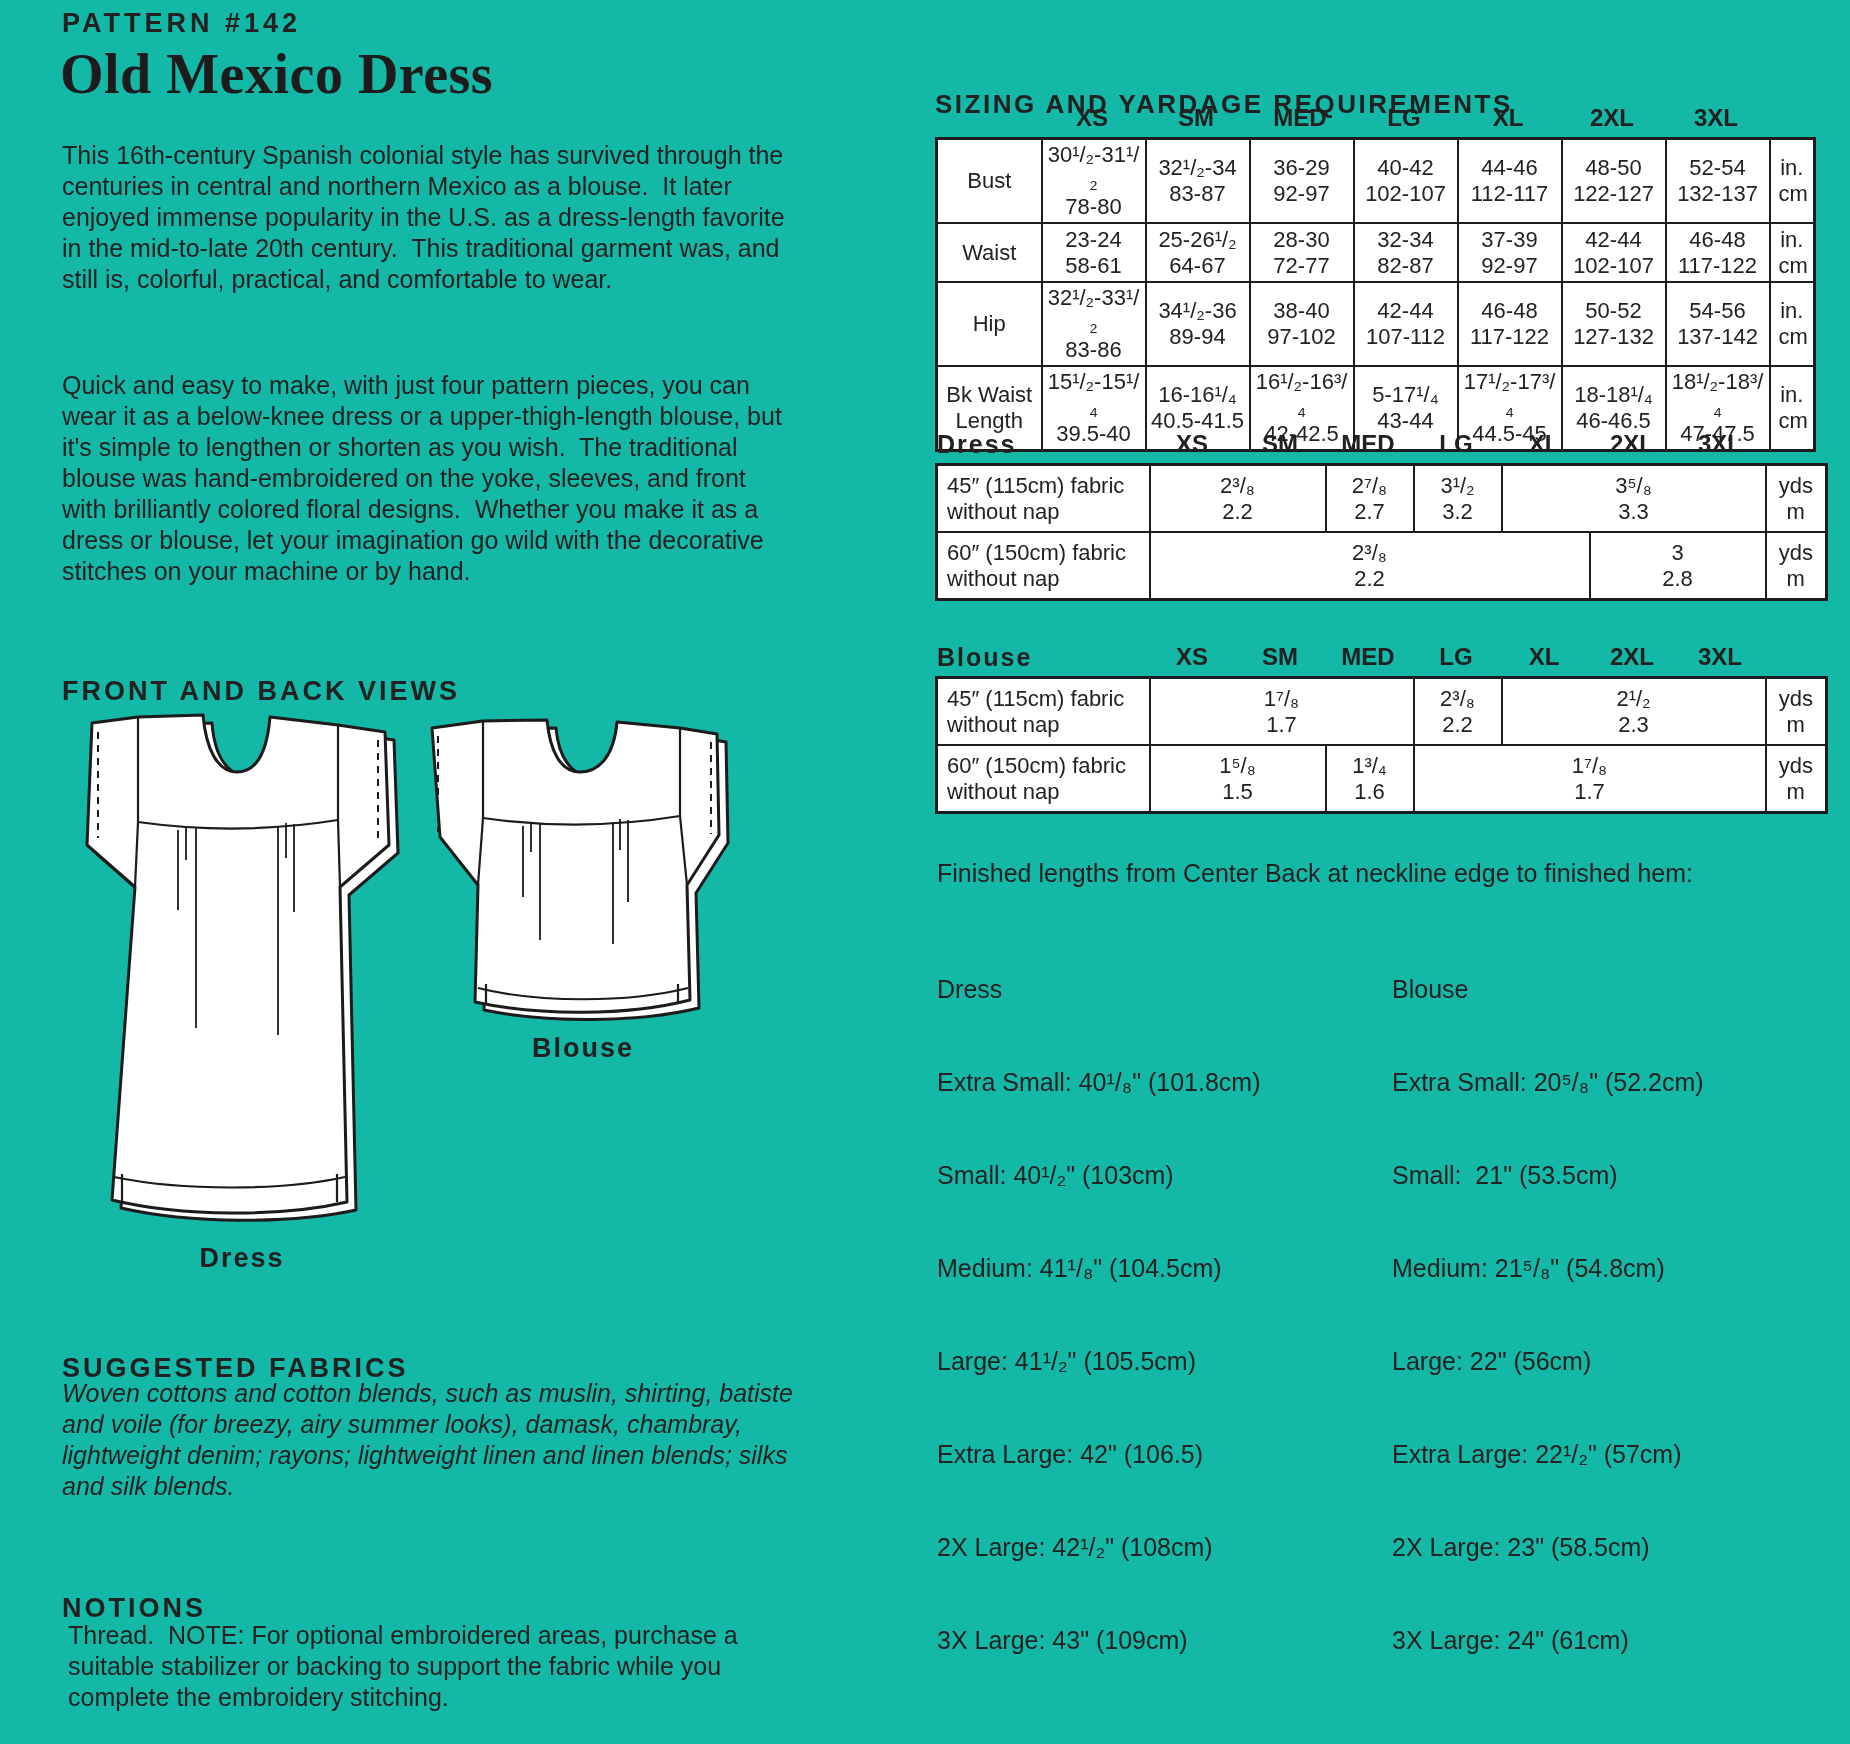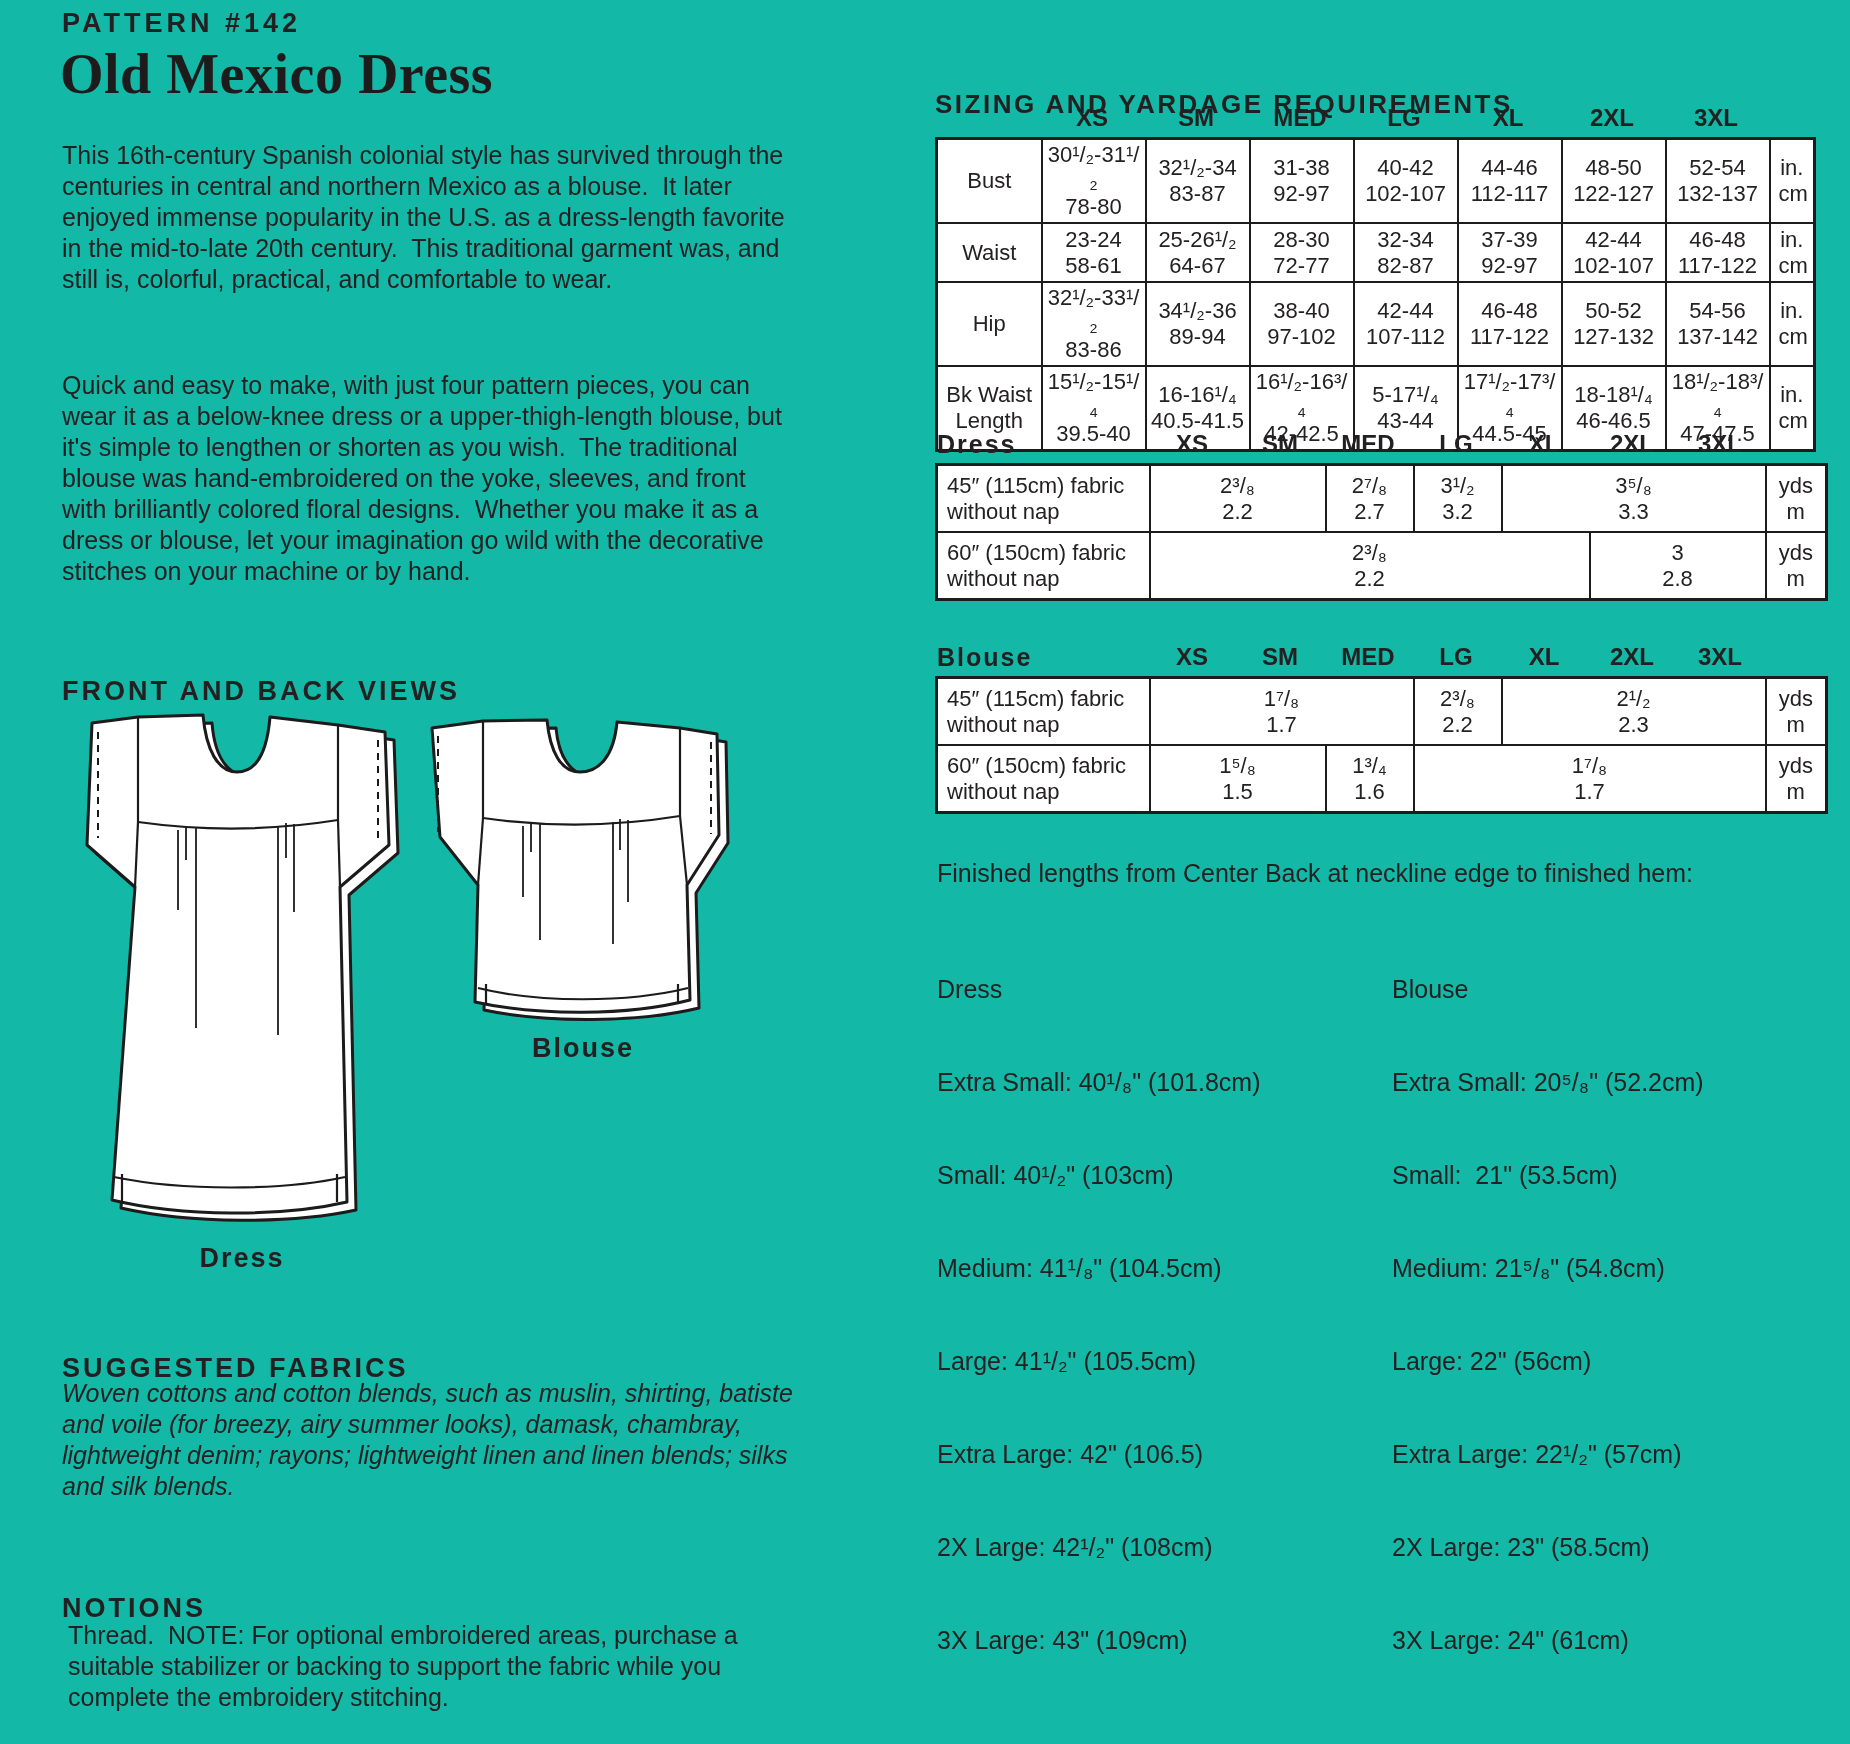--- a/index.html
+++ b/index.html
@@ -142,21 +142,21 @@
           </td>
         <td>
             <div>30¹/₂-31¹/₂</div>
             <div>78-80</div>
           </td>
         <td>
             <div>32¹/₂-34</div>
             <div>83-87</div>
           </td>
         <td>
-            <div>31-38</div>
+            <div>36-29</div>
             <div>92-97</div>
           </td>
         <td>
             <div>40-42</div>
             <div>102-107</div>
           </td>
         <td>
             <div>44-46</div>
             <div>112-117</div>
           </td>

